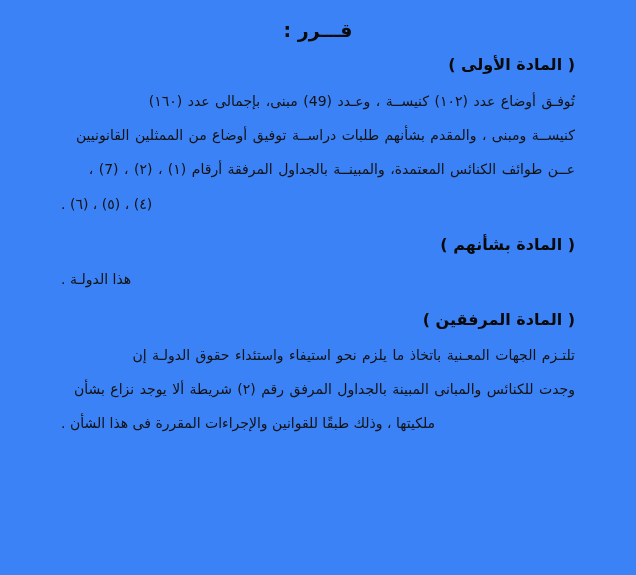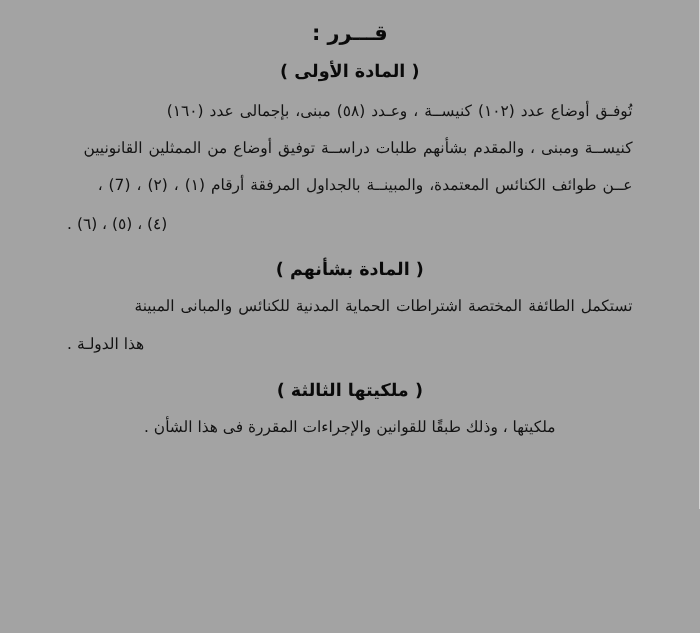--- a/index.html
+++ b/index.html
@@ -13,21 +13,21 @@
     overflow: hidden;
     font-family: "DejaVu Sans", "Liberation Sans", sans-serif;
     color: #111111;
     direction: rtl;
   }
 
   .page {
     position: relative;
     width: 636px;
     height: 575px;
-    background: #a3a3a3;
+    background: #3b82f6;
     box-sizing: border-box;
     padding: 16px;
   }
 
   .doc-body {
     position: absolute;
     top: 0;
     right: 0;
     left: 0;
     padding: 8px 61px 0 61px;
@@ -39,21 +39,21 @@
     text-align: center;
     font-size: 19px;
     font-weight: bold;
     letter-spacing: 0.5px;
     margin: 8px 0 2px 0;
     line-height: 1.5;
     color: #0a0a0a;
   }
 
   .article-heading {
-    text-align: center;
+    text-align: right;
     font-size: 16px;
     font-weight: bold;
     margin: 6px 0 4px 0;
     line-height: 1.7;
     color: #0a0a0a;
   }
 
   .article-heading.first {
     margin-top: 6px;
   }
@@ -88,51 +88,54 @@
     margin: 0;
   }
 
   .tail-line.right-tail {
     text-align: left;
     padding-left: 0;
     padding-right: 0;
   }
 
   .tail-line.center-tail {
-    text-align: center;
+    text-align: left;
   }
 
   .spacer-sm { height: 4px; }
 </style>
 </head>
 <body>
 
 <div class="page">
   <div class="doc-body">
 
     <div class="decree-heading">قـــرر :</div>
 
     <div class="article-heading first">( المادة الأولى )</div>
 
     <div class="article-body art1">
-      <div>تُوفـق أوضاع عدد (١٠٢) كنيســة ، وعـدد (٥٨) مبنى، بإجمالى عدد (١٦٠)</div>
+      <div>تُوفـق أوضاع عدد (١٠٢) كنيســة ، وعـدد (49) مبنى، بإجمالى عدد (١٦٠)</div>
       <div>كنيســة ومبنى ، والمقدم بشأنهم طلبات دراســة توفيق أوضاع من الممثلين القانونيين</div>
       <div>عــن طوائف الكنائس المعتمدة، والمبينــة بالجداول المرفقة أرقام (١) ، (٢) ، (7) ،</div>
     </div>
     <div class="tail-line right-tail">(٤) ، (٥) ، (٦) .</div>
 
     <div class="spacer-sm"></div>
 
     <div class="article-heading">( المادة بشأنهم )</div>
 
     <div class="article-body art2">
-      <div>تستكمل الطائفة المختصة اشتراطات الحماية المدنية للكنائس والمبانى المبينة</div>
     </div>
     <div class="tail-line right-tail">هذا الدولـة .</div>
 
     <div class="spacer-sm"></div>
 
-    <div class="article-heading">( ملكيتها الثالثة )</div>
+    <div class="article-heading">( المادة المرفقين )</div>
 
+    <div class="article-body art3">
+      <div>تلتـزم الجهات المعـنية باتخاذ ما يلزم نحو استيفاء واستئداء حقوق الدولـة إن</div>
+      <div>وجدت للكنائس والمبانى المبينة بالجداول المرفق رقم (٢) شريطة ألا يوجد نزاع بشأن</div>
+    </div>
     <div class="tail-line center-tail">ملكيتها ، وذلك طبقًا للقوانين والإجراءات المقررة فى هذا الشأن .</div>
 
   </div>
 </div>
 
 </body></html>

